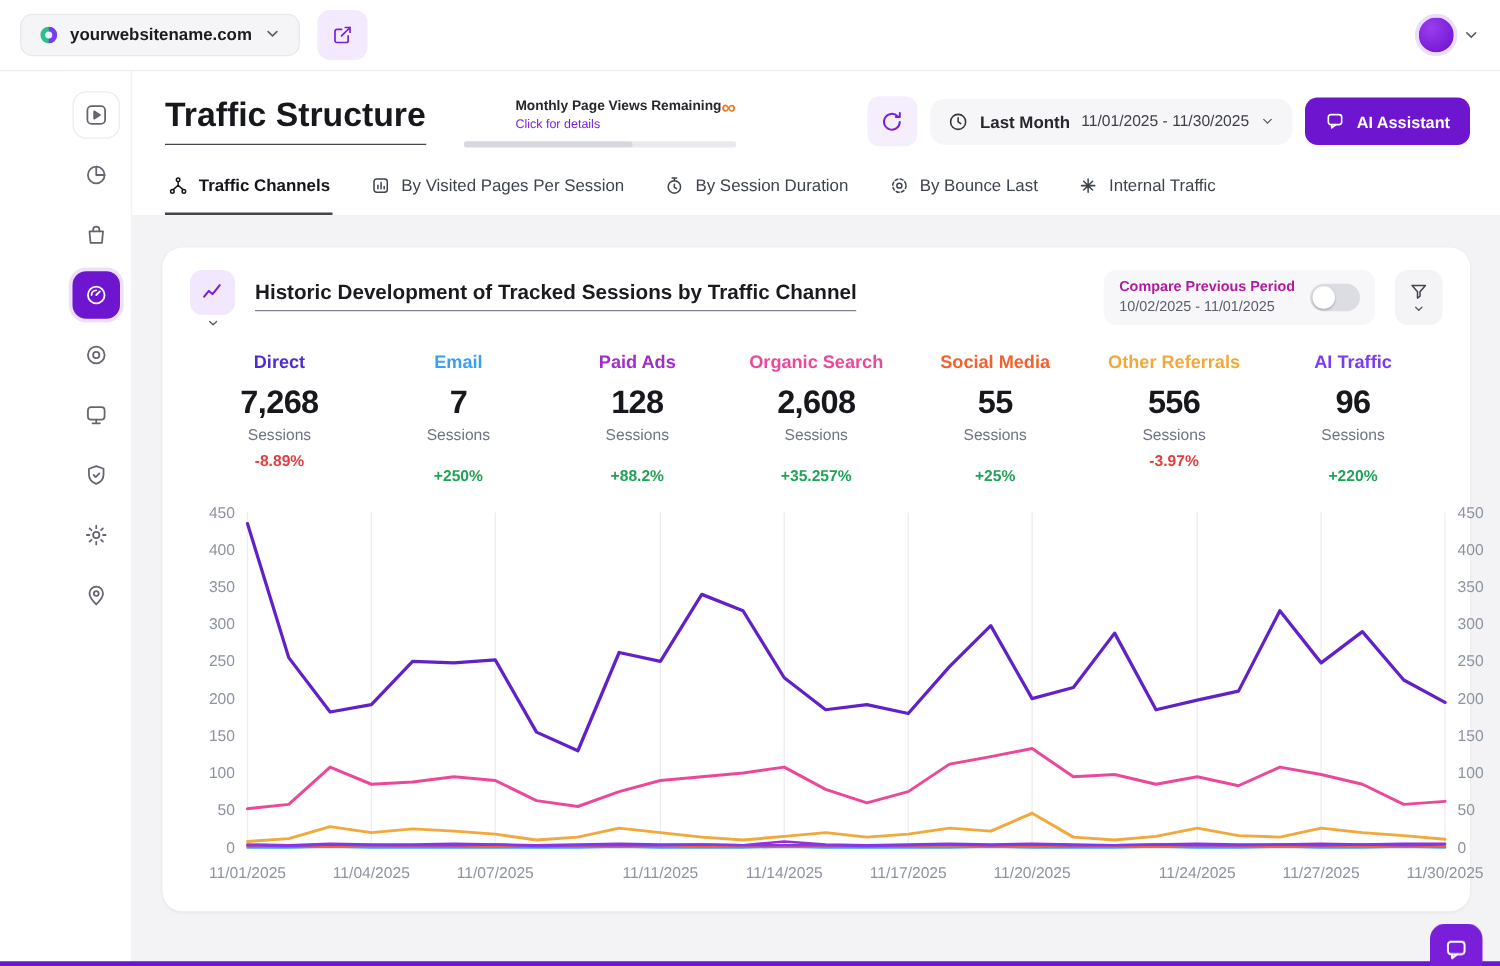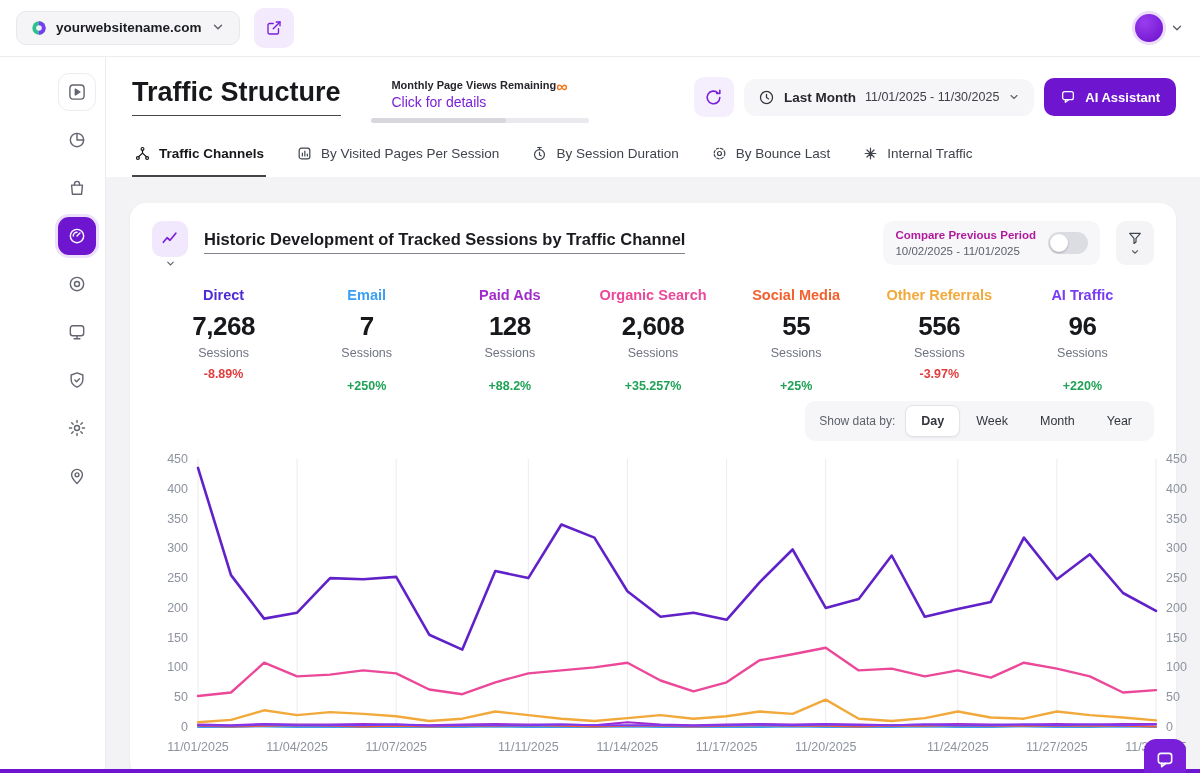--- a/index.html
+++ b/index.html
@@ -22,23 +22,23 @@
   .side-item { width:38px; height:38px; border:none; background:transparent; border-radius:11px; display:flex; align-items:center; justify-content:center; color:#63666f; cursor:pointer; }
   .side-item.boxed { border:1px solid #ededf1; }
   .side-item.active { background:#6e16cf; color:#fff; box-shadow:0 0 0 3px #ede0fb; }
   .main { flex:1; display:flex; flex-direction:column; min-width:0; }
 
   
   .page-head { background:#fff; padding:20px 24px 0 26px; }
   .head-top { display:flex; align-items:flex-start; gap:30px; }
   .page-title { font-size:27px; font-weight:800; color:#17181c; border-bottom:1.5px solid #45474d; padding-bottom:7px; }
   .quota { width:218px; margin-top:2px; cursor:pointer; }
-  .quota-row { display:flex; justify-content:center; align-items:flex-start; }
+  .quota-row { display:flex; justify-content:flex-end; align-items:flex-start; }
   .quota-label { font-size:11px; font-weight:700; color:#26272c; }
-  .quota-link { font-size:14px; color:#7a1fd9; margin-top:3px; }
+  .quota-link { font-size:10px; color:#7a1fd9; margin-top:3px; }
   .quota-inf { font-size:16px; font-weight:700; color:#f97316; line-height:1; }
   .quota-bar { height:5px; background:#e9e9ee; border-radius:3px; margin-top:8px; overflow:hidden; }
   .quota-fill { width:62%; height:100%; background:#d7d7de; border-radius:3px; }
   .head-actions { margin-left:auto; display:flex; align-items:center; gap:10px; }
   .refresh-btn { width:40px; height:40px; border:none; border-radius:10px; background:#f5effd; color:#7a1fd9; display:flex; align-items:center; justify-content:center; cursor:pointer; }
   .period-pill { display:flex; align-items:center; gap:9px; background:#f6f6f9; border-radius:12px; padding:10px 14px; cursor:pointer; color:#27282d; }
   .period-label { font-weight:700; font-size:13.5px; }
   .period-range { color:#3f4148; font-size:12.5px; }
   .ai-btn { display:flex; align-items:center; gap:9px; background:#6e16cf; color:#fff; border:none; border-radius:10px; padding:11px 16px; font-size:13px; font-weight:600; cursor:pointer; font-family:inherit; }
 
@@ -381,29 +381,20 @@
               <div class="stat-change down">-3.97%</div>
             </div>
             <div class="stat">
               <div class="stat-name" style="color:#7a3bf5">AI Traffic</div>
               <div class="stat-value">96</div>
               <div class="stat-unit">Sessions</div>
               <div class="stat-change up">+220%</div>
             </div>
           </div>
 
-        <div class="showby-row">
-          <div class="showby">
-            <span class="showby-label">Show data by:</span>
-          <button class="opt selected">Day</button>
-              <button class="opt">Week</button>
-              <button class="opt">Month</button>
-              <button class="opt">Year</button>
-            </div>
-        </div>
 
         <div class="chart-wrap">
           <svg id="chart" width="1050" height="318" viewBox="0 0 1050 318">
               <line x1="46.0" y1="14" x2="46.0" y2="282" stroke="#ececf1" stroke-width="1"></line>
               <line x1="145.1" y1="14" x2="145.1" y2="282" stroke="#ececf1" stroke-width="1"></line>
               <line x1="244.2" y1="14" x2="244.2" y2="282" stroke="#ececf1" stroke-width="1"></line>
               <line x1="376.3" y1="14" x2="376.3" y2="282" stroke="#ececf1" stroke-width="1"></line>
               <line x1="475.4" y1="14" x2="475.4" y2="282" stroke="#ececf1" stroke-width="1"></line>
               <line x1="574.6" y1="14" x2="574.6" y2="282" stroke="#ececf1" stroke-width="1"></line>
               <line x1="673.7" y1="14" x2="673.7" y2="282" stroke="#ececf1" stroke-width="1"></line>

